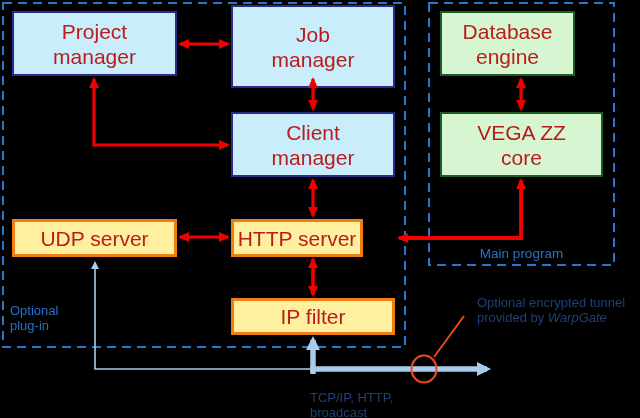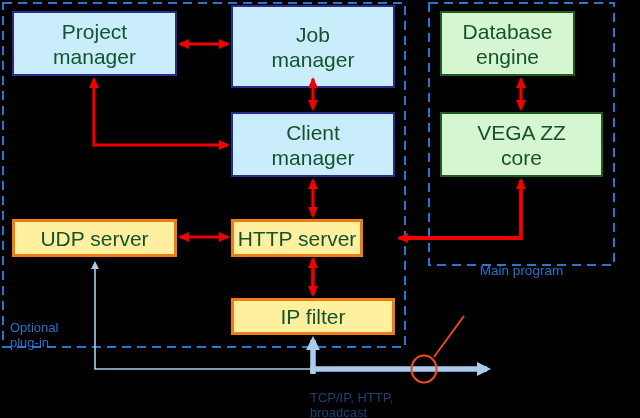--- a/index.html
+++ b/index.html
@@ -2,30 +2,30 @@
 <html><head>
 <meta charset="utf-8">
 <style>
   html,body { margin:0; padding:0; background:#000; }
   .canvas {
     position:relative; width:640px; height:418px; background:#000;
     font-family:"Liberation Sans", sans-serif; overflow:hidden;
   }
   .node {
     position:absolute; display:flex; align-items:center; justify-content:center;
-    text-align:center; color:#14532d; box-sizing:border-box;
+    text-align:center; color:#b91c1c; box-sizing:border-box;
     font-size:21px; line-height:25px;
   }
   .node.blue   { background:#C9EDFA; border:2px solid #2B2B8C; }
   .node.green  { background:#D5F6D1; border:2px solid #1F5C1F; }
   .node.yellow { background:#FFF0A0; border:3px solid #EE7D16; }
   .node-label span { display:block; }
   .lbl { position:absolute; font-size:13px; line-height:15px; }
   .lbl span { display:block; }
-  .bright { color:#2472C8;margin-top:17px; }
+  .bright { color:#2472C8; }
   .dark   { color:#1E4076; }
   .center { text-align:center; }
   .em { font-style:italic; display:inline !important; }
   .inline { display:inline !important; }
   svg.overlay { position:absolute; left:0; top:0; pointer-events:none; }
 </style>
 </head>
 <body>
 
 <div class="canvas">
@@ -85,20 +85,24 @@
 
   <div class="lbl bright" style="left:10px;top:303px;">
     <span>Optional</span>
     <span>plug-in</span>
   </div>
 
   <div class="lbl bright center" style="left:429px;top:246px;width:185px;font-size:13.5px">
     <span>Main program</span>
   </div>
 
+  <div class="lbl dark" style="left:477px;top:295px;width:162px;">
+    <span>Optional encrypted tunnel</span>
+    <span><span class="inline">provided by </span><span class="em">WarpGate</span></span>
+  </div>
 
   <div class="lbl dark" style="left:310px;top:390px;">
     <span>TCP/IP, HTTP,</span>
     <span>broadcast</span>
   </div>
 
   <svg class="overlay" width="640" height="418" viewBox="0 0 640 418">
     <defs>
       <marker id="redHead" markerUnits="userSpaceOnUse" markerWidth="11" markerHeight="10" refX="9" refY="5" orient="auto-start-reverse">
         <path d="M0,0 L11,5 L0,10 Z" fill="#F20000"></path>

